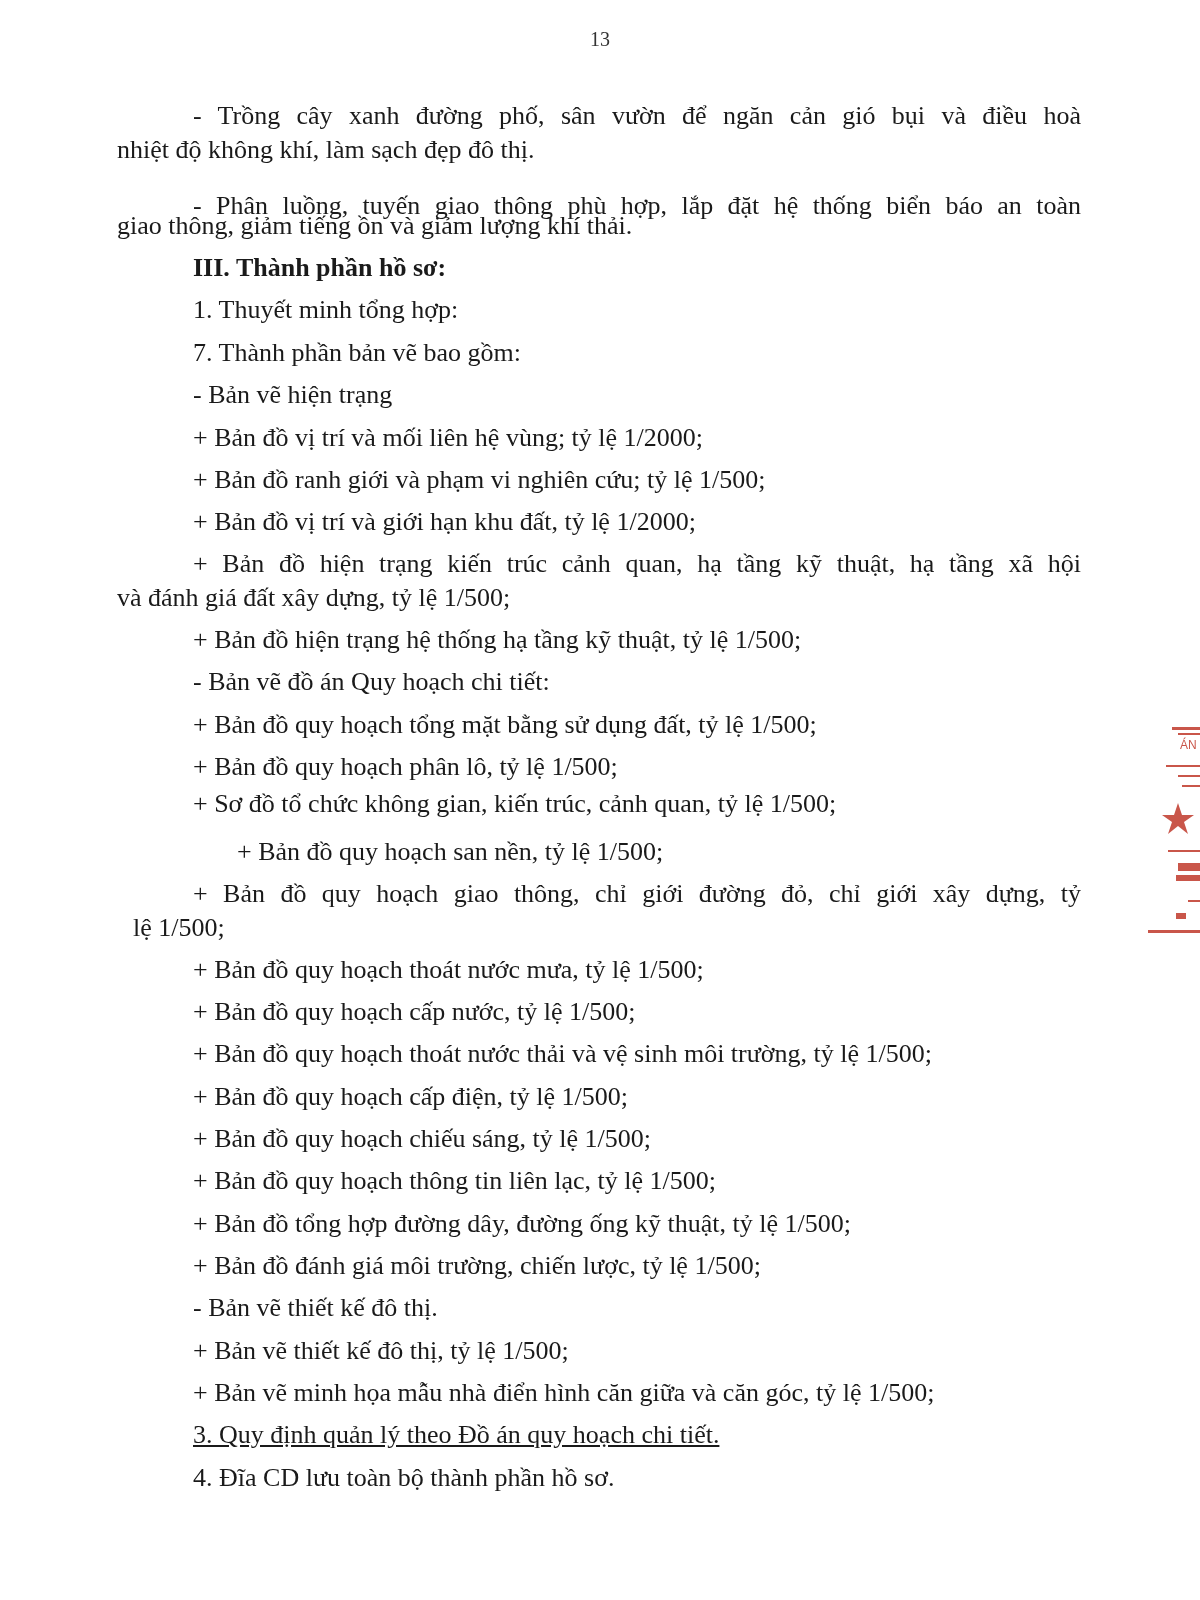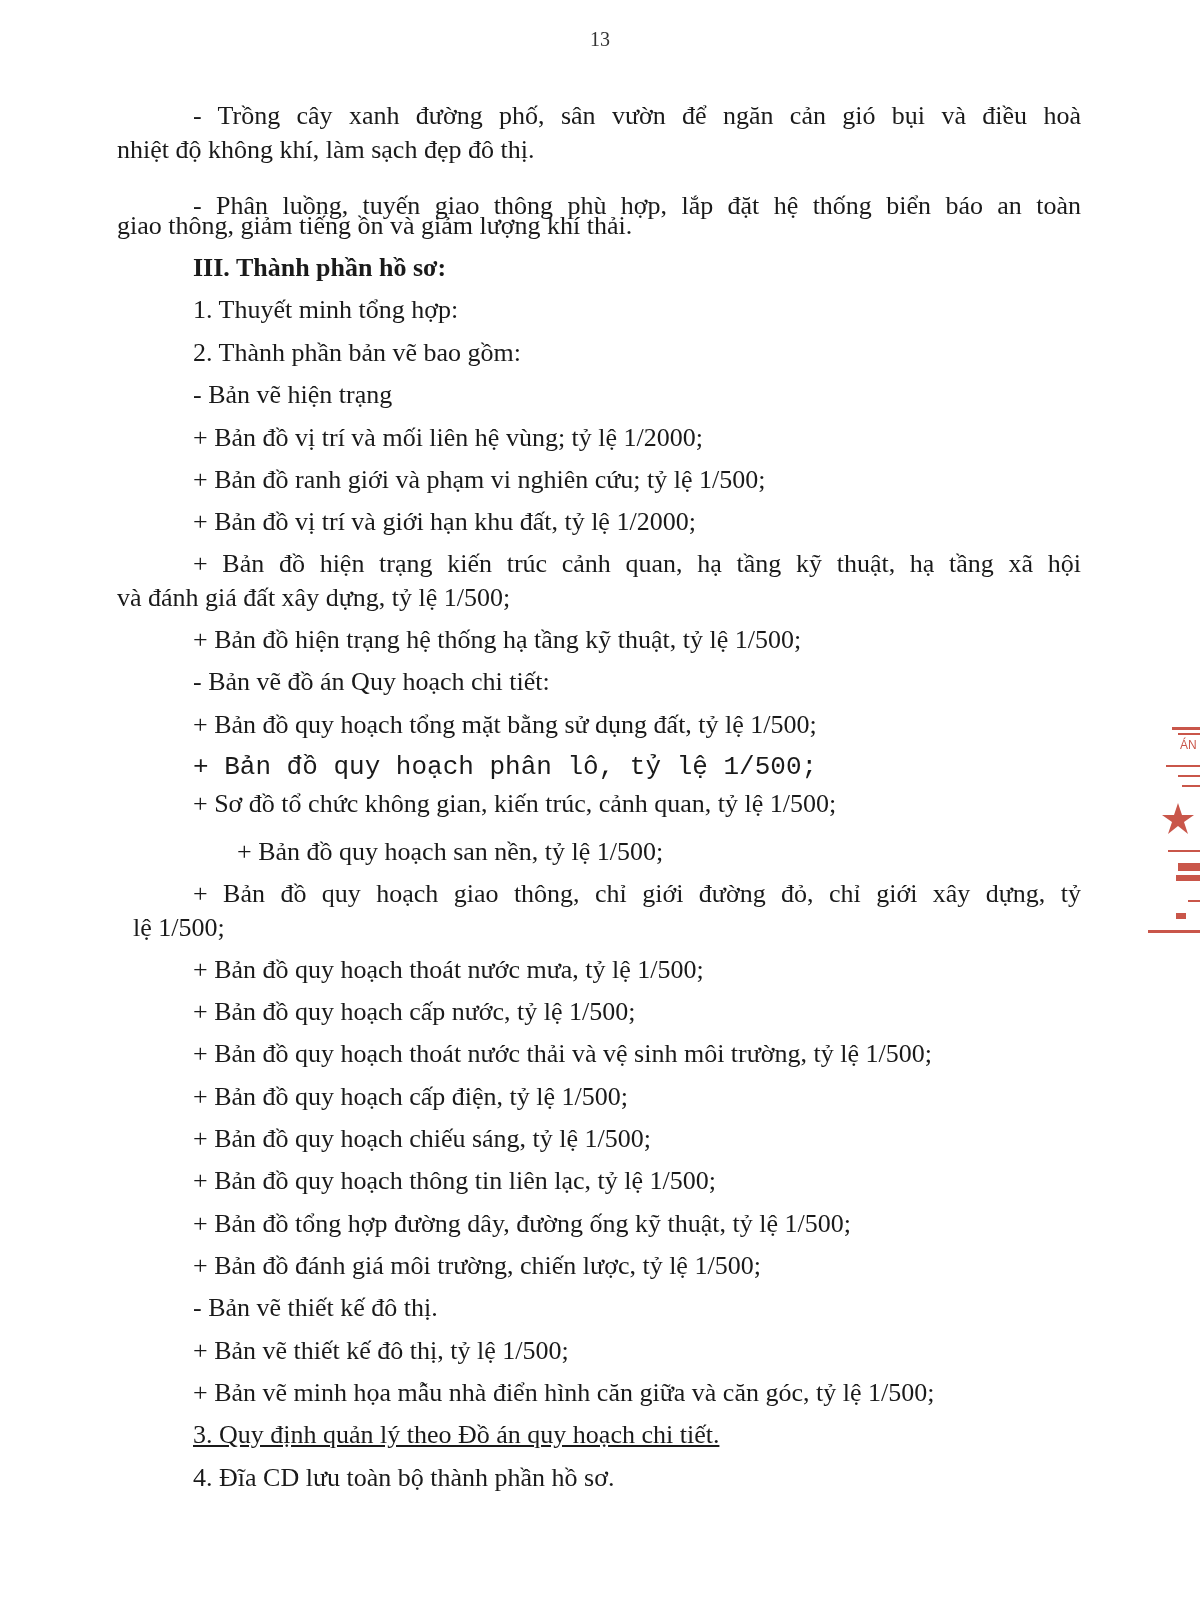--- a/index.html
+++ b/index.html
@@ -16,31 +16,31 @@
 
 <div class="page-number">13</div>
 
 <div id="doc-body">
     <div class="line" style="left: 193px; top: 100px; width: 888px; text-align: justify; text-align-last: justify;">- Trồng cây xanh đường phố, sân vườn để ngăn cản gió bụi và điều hoà</div>
     <div class="line" style="left: 117px; top: 134px;">nhiệt độ không khí, làm sạch đẹp đô thị.</div>
     <div class="line" style="left: 193px; top: 176px; width: 888px; text-align: justify; text-align-last: justify; margin-top: 14px;">- Phân luồng, tuyến giao thông phù hợp, lắp đặt hệ thống biển báo an toàn</div>
     <div class="line" style="left: 117px; top: 210px;">giao thông, giảm tiếng ồn và giảm lượng khí thải.</div>
     <div class="line bold" style="left: 193px; top: 252px;">III. Thành phần hồ sơ:</div>
     <div class="line" style="left: 193px; top: 294px;">1. Thuyết minh tổng hợp:</div>
-    <div class="line" style="left: 193px; top: 337px;">2. Thành phần bản vẽ bao gồm:</div>
+    <div class="line" style="left: 193px; top: 337px;">7. Thành phần bản vẽ bao gồm:</div>
     <div class="line" style="left: 193px; top: 379px;">- Bản vẽ hiện trạng</div>
     <div class="line" style="left: 193px; top: 422px;">+ Bản đồ vị trí và mối liên hệ vùng; tỷ lệ 1/2000;</div>
     <div class="line" style="left: 193px; top: 464px;">+ Bản đồ ranh giới và phạm vi nghiên cứu; tỷ lệ 1/500;</div>
     <div class="line" style="left: 193px; top: 506px;">+ Bản đồ vị trí và giới hạn khu đất, tỷ lệ 1/2000;</div>
     <div class="line" style="left: 193px; top: 548px; width: 888px; text-align: justify; text-align-last: justify;">+ Bản đồ hiện trạng kiến trúc cảnh quan, hạ tầng kỹ thuật, hạ tầng xã hội</div>
     <div class="line" style="left: 117px; top: 582px;">và đánh giá đất xây dựng, tỷ lệ 1/500;</div>
     <div class="line" style="left: 193px; top: 624px;">+ Bản đồ hiện trạng hệ thống hạ tầng kỹ thuật, tỷ lệ 1/500;</div>
     <div class="line" style="left: 193px; top: 666px;">- Bản vẽ đồ án Quy hoạch chi tiết:</div>
     <div class="line" style="left: 193px; top: 709px;">+ Bản đồ quy hoạch tổng mặt bằng sử dụng đất, tỷ lệ 1/500;</div>
-    <div class="line" style="left: 193px; top: 751px; font-family: Liberation Mono, monospace;">+ Bản đồ quy hoạch phân lô, tỷ lệ 1/500;</div>
+    <div class="line" style="left: 193px; top: 751px;">+ Bản đồ quy hoạch phân lô, tỷ lệ 1/500;</div>
     <div class="line" style="left: 193px; top: 788px;">+ Sơ đồ tổ chức không gian, kiến trúc, cảnh quan, tỷ lệ 1/500;</div>
     <div class="line" style="left: 193px; top: 836px; margin-left: 44px;">+ Bản đồ quy hoạch san nền, tỷ lệ 1/500;</div>
     <div class="line" style="left: 193px; top: 878px; width: 888px; text-align: justify; text-align-last: justify;">+ Bản đồ quy hoạch giao thông, chỉ giới đường đỏ, chỉ giới xây dựng, tỷ</div>
     <div class="line" style="left: 117px; top: 912px; margin-left: 16px;">lệ 1/500;</div>
     <div class="line" style="left: 193px; top: 954px;">+ Bản đồ quy hoạch thoát nước mưa, tỷ lệ 1/500;</div>
     <div class="line" style="left: 193px; top: 996px;">+ Bản đồ quy hoạch cấp nước, tỷ lệ 1/500;</div>
     <div class="line" style="left: 193px; top: 1038px;">+ Bản đồ quy hoạch thoát nước thải và vệ sinh môi trường, tỷ lệ 1/500;</div>
     <div class="line" style="left: 193px; top: 1081px;">+ Bản đồ quy hoạch cấp điện, tỷ lệ 1/500;</div>
     <div class="line" style="left: 193px; top: 1123px;">+ Bản đồ quy hoạch chiếu sáng, tỷ lệ 1/500;</div>
     <div class="line" style="left: 193px; top: 1165px;">+ Bản đồ quy hoạch thông tin liên lạc, tỷ lệ 1/500;</div>

